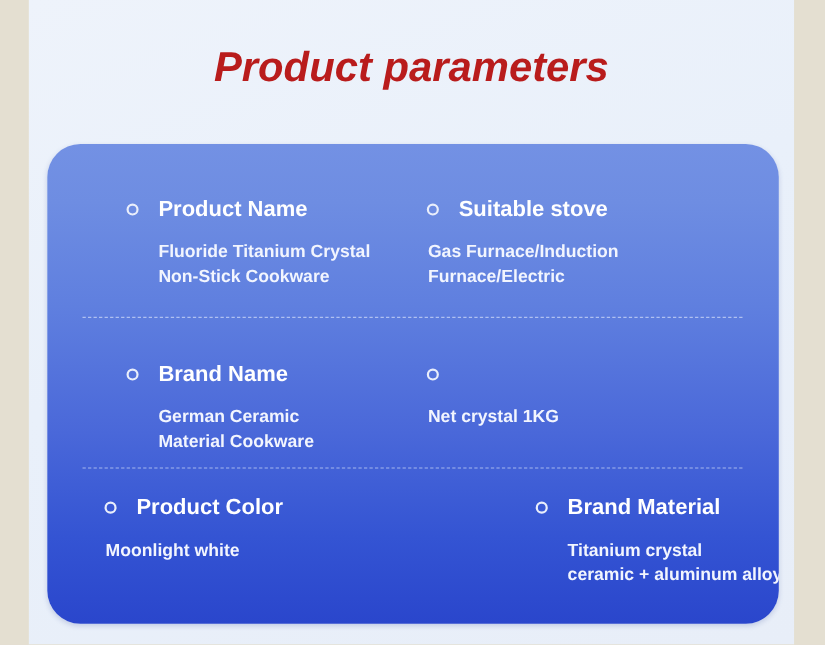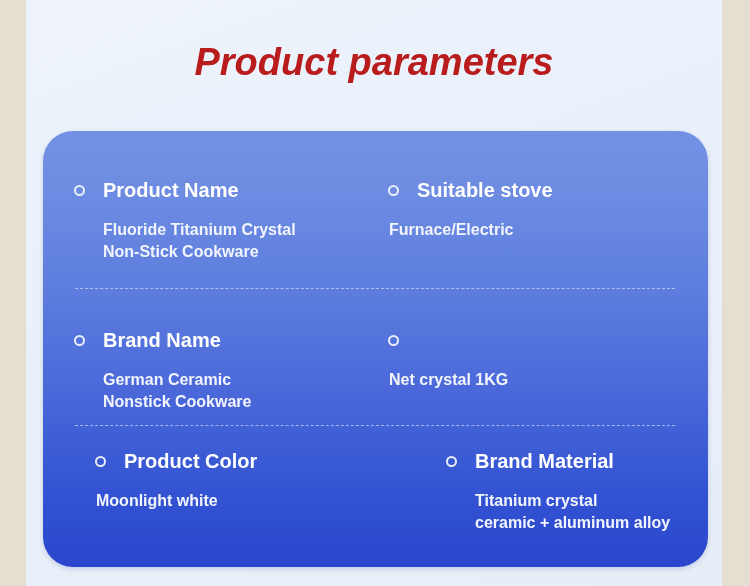--- a/index.html
+++ b/index.html
@@ -89,21 +89,21 @@
     width: 100%;
     display: flex;
   }
   .row-0 { top: 46px;  }
   .row-1 { top: 196px; }
   .row-2 { top: 317px; }
 
   .cell {
     box-sizing: border-box;
   }
-  .cell-left  { width: 293px; padding-left: 31px; }
+  .cell-left  { width: 293px; padding-left: 72px; }
   .cell-right { width: 372px; padding-left: 52px; }
 
   .item-head {
     display: flex;
     align-items: center;
     height: 26px;
   }
 
   .bullet {
     width: 11px;
@@ -175,34 +175,35 @@
             <div>Fluoride Titanium Crystal</div>
             <div>Non-Stick Cookware</div>
           </div>
         </div>
         <div class="cell cell-right">
           <div class="item-head">
             <span class="bullet"></span>
             <span class="item-label">Suitable stove</span>
           </div>
           <div class="item-value">
+            <div>Gas Furnace/Induction</div>
             <div>Furnace/Electric</div>
           </div>
         </div>
       </div>
 
       <div class="row row-1">
         <div class="cell cell-left">
           <div class="item-head">
             <span class="bullet"></span>
             <span class="item-label">Brand Name</span>
           </div>
           <div class="item-value">
             <div>German Ceramic</div>
-            <div>Nonstick Cookware</div>
+            <div>Material Cookware</div>
           </div>
         </div>
         <div class="cell cell-right">
           <div class="item-head">
             <span class="bullet"></span>
           </div>
           <div class="item-value">
             <div>Net crystal 1KG</div>
           </div>
         </div>

